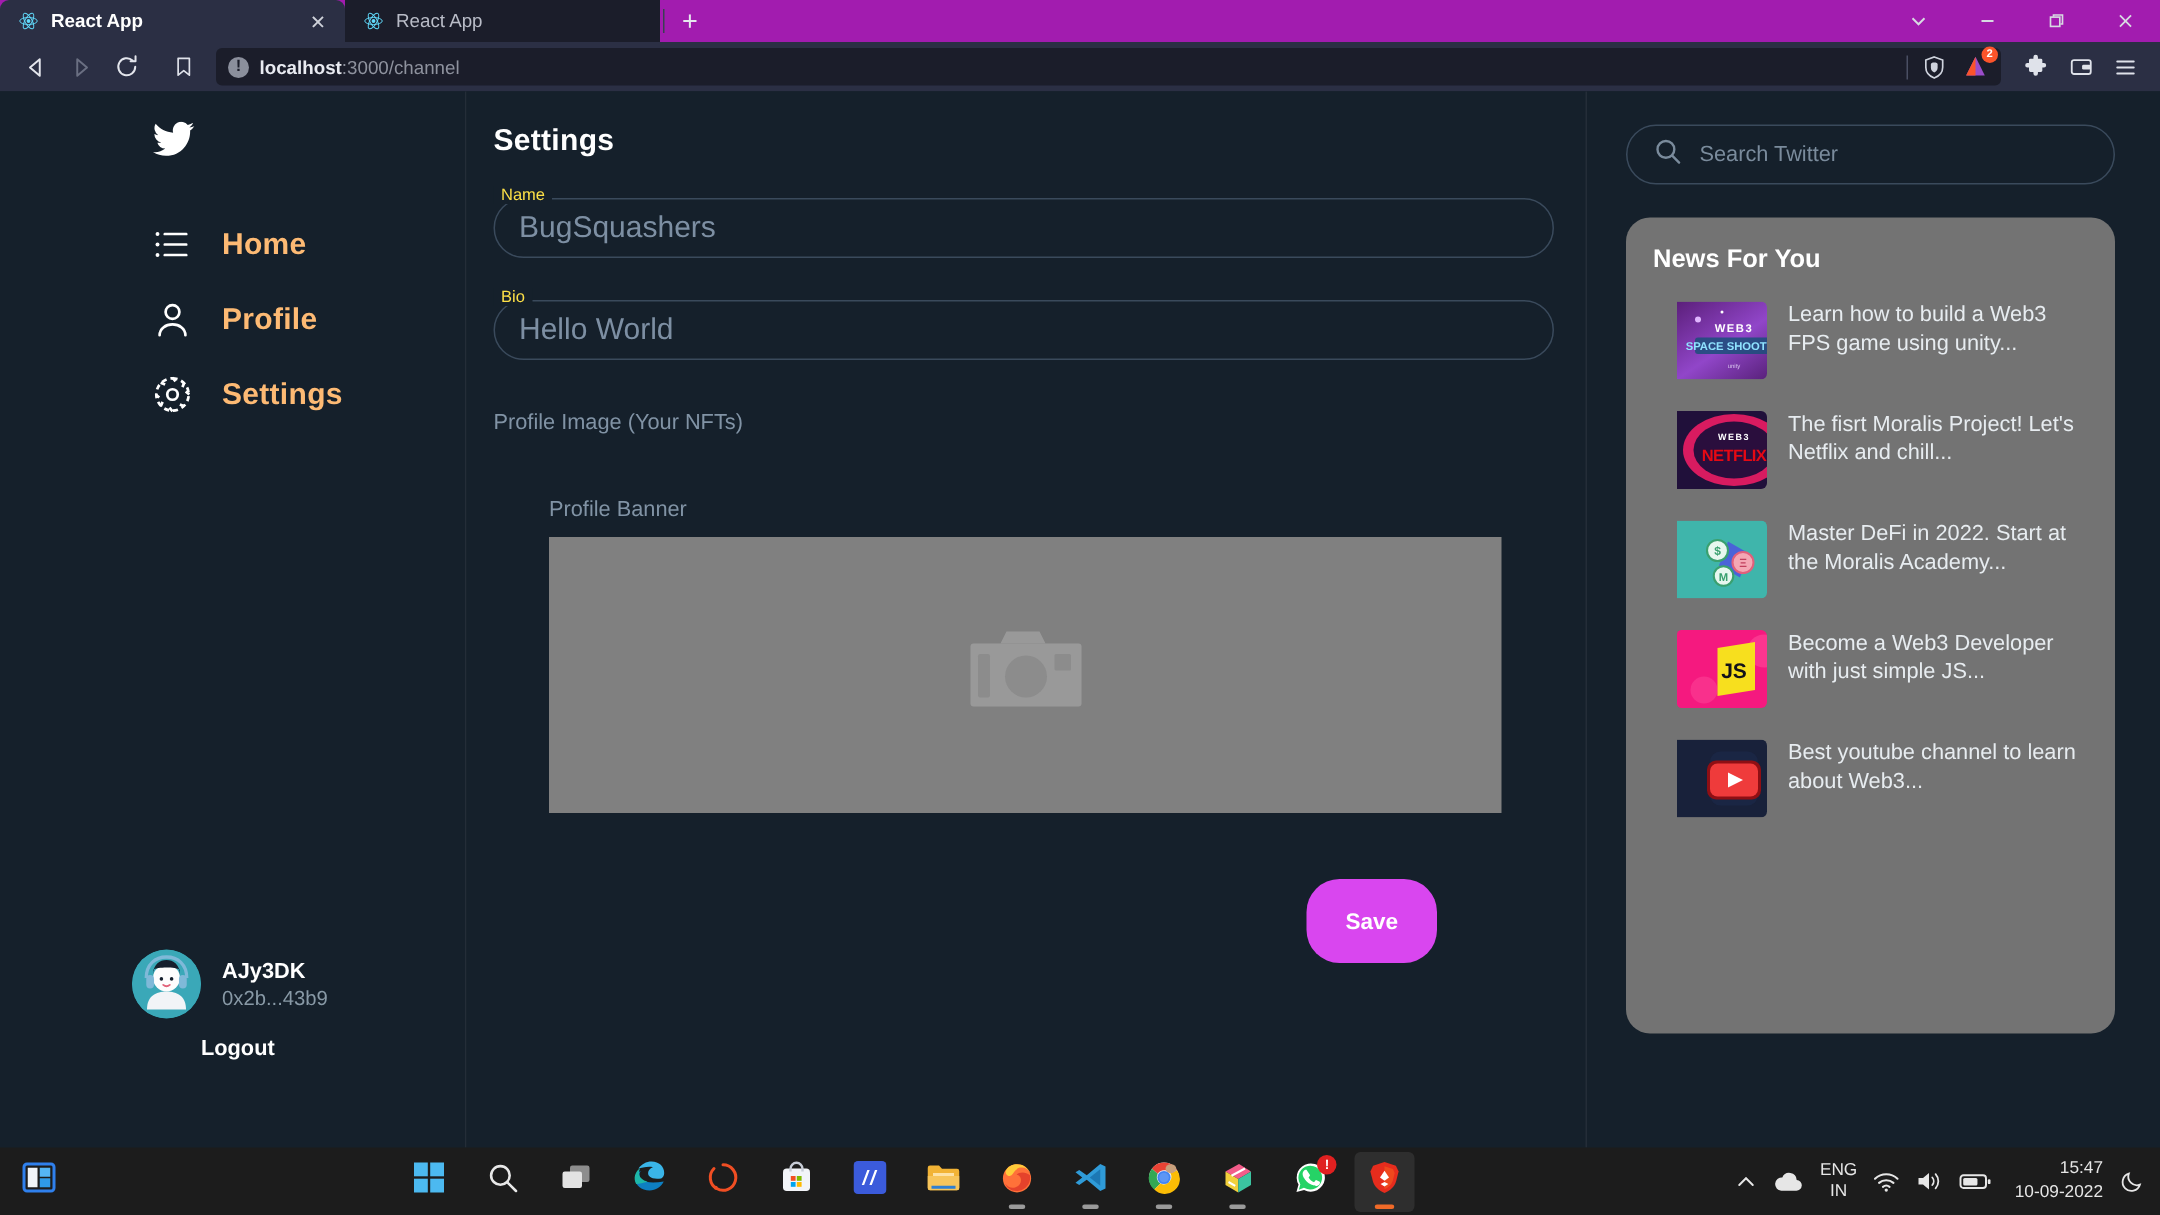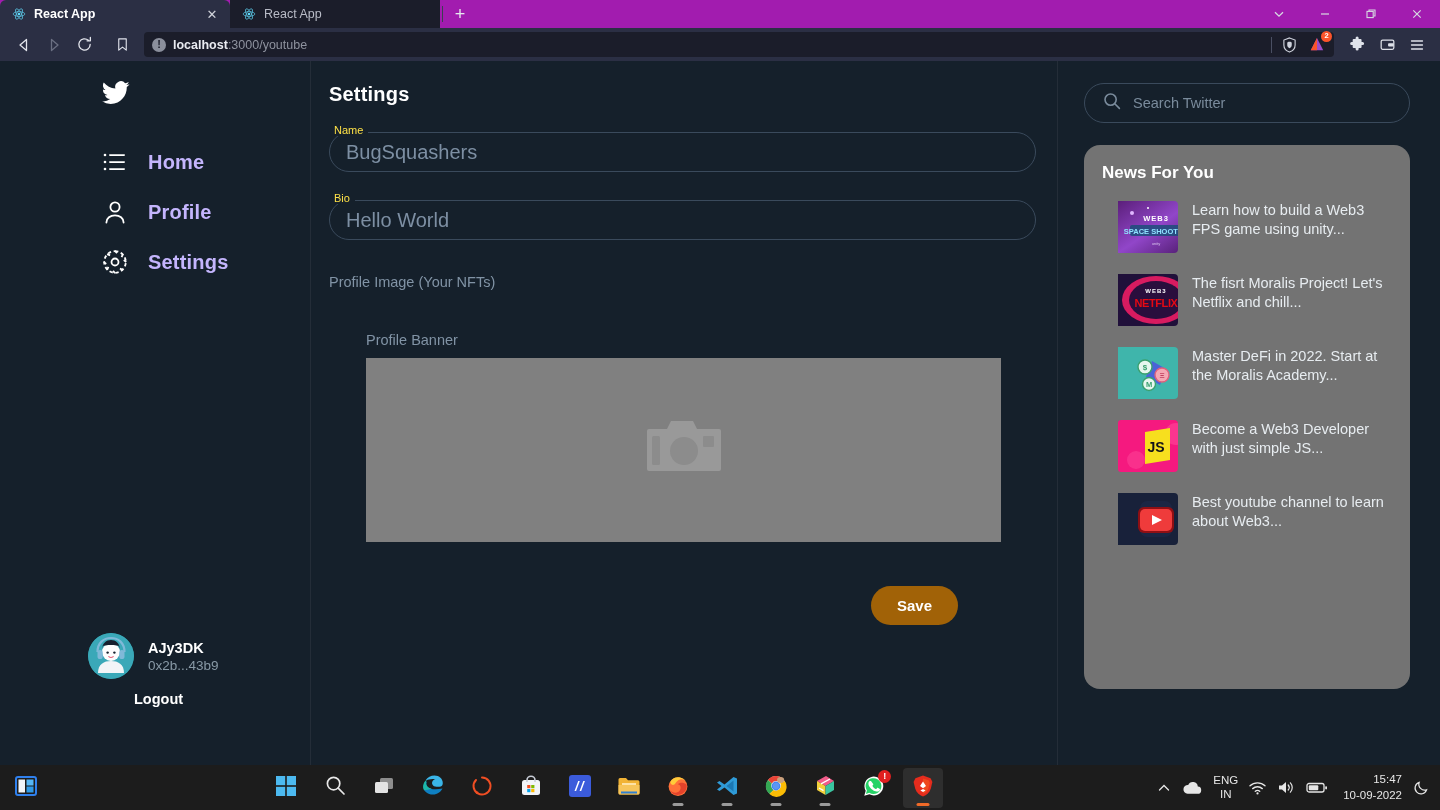--- a/index.html
+++ b/index.html
@@ -83,21 +83,21 @@
   
   .sidebar {
     width: 311px; flex: 0 0 311px; background:#15202b;
     display:flex; flex-direction:column; padding: 20px 0 0 0;
     position:relative;
   }
   .sidebar::after{content:"";position:absolute;right:0;top:0;bottom:0;width:1px;background:#242d38;}
   .tw-logo { padding-left: 102px; margin-bottom: 28px; }
   .nav-item {
     display:flex; align-items:center; gap:20px; padding: 12px 0 12px 102px;
-    cursor:pointer; color:#c4b5fd;
+    cursor:pointer; color:#fdba74;
   }
   .nav-item .nav-label { font-size: 20px; font-weight: 600; letter-spacing:.2px;}
   .nav-icon { width:26px; height:26px; flex:0 0 26px; display:flex; align-items:center; justify-content:center;}
   .sidebar-spacer { flex:1; }
   .profile-box { padding: 0 0 58px 88px; }
   .profile-row { display:flex; align-items:center; gap:14px; }
   .avatar {
     width:46px;height:46px;border-radius:50%;overflow:hidden;flex:0 0 46px;
     background:#2d9ba8; position:relative;
   }
@@ -128,22 +128,22 @@
 
   .sec-label { font-size: 14.5px; color:#8193a5; margin-bottom: 6px; }
   .nft-section { margin-top: 34px; height: 40px; }
   .banner-section { margin-top: 18px; margin-left: 37px; }
   .banner-box {
     width: 635px; height: 184px; background:#808080; margin-top: 10px;
     display:flex; align-items:center; justify-content:center;
   }
   .save-row { display:flex; justify-content:flex-end; margin-top: 44px; padding-right: 78px;}
   .save-btn {
-    background:#a16207; color:#fff; border:none; border-radius: 22px;
-    padding: 0 26px; height: 39px; font-size: 15px; font-weight: bold;
+    background:#d946ef; color:#fff; border:none; border-radius: 22px;
+    padding: 0 26px; height: 56px; font-size: 15px; font-weight: bold;
     font-family:"Liberation Sans", sans-serif; cursor:pointer;
   }
 
   
   .right { flex:1; padding: 22px 30px 0 26px; background:#15202b;}
   .search-box {
     height: 40px; border:1px solid #3a4a5c; border-radius: 22px;
     display:flex; align-items:center; gap:12px; padding: 0 18px;
   }
   .search-ph { font-size: 14.5px; color:#7a8b9c;}
@@ -264,21 +264,21 @@
         </svg>
       </div>
       <div class="bookmark-ico">
         <svg width="15" height="15" viewBox="0 0 16 16">
             <path d="M4 2 H12 V14 L8 10.8 L4 14 Z" fill="none" stroke="#dfe2ea" stroke-width="1.2" stroke-linejoin="round"></path>
           </svg>
       </div>
 
       <div class="urlbar">
         <span class="url-warn">!</span>
-        <span class="url-text"><b>localhost</b><span>:3000/youtube</span></span>
+        <span class="url-text"><b>localhost</b><span>:3000/channel</span></span>
         <span class="url-right">
           <span class="vsep"></span>
           <span class="shield-ico">
             <svg width="15" height="16" viewBox="0 0 16 17">
               <path d="M8 1 L14 3.2 V8.4 C14 12 11.3 14.8 8 16 C4.7 14.8 2 12 2 8.4 V3.2 Z" fill="none" stroke="#cfd3dd" stroke-width="1.2"></path>
               <path d="M5.6 6.4 C5.6 5.4 6.6 5 8 5 C9.4 5 10.4 5.4 10.4 6.4 L10.4 8.6 C10.4 10.4 9.2 11.4 8 12 C6.8 11.4 5.6 10.4 5.6 8.6 Z" fill="#cfd3dd"></path>
             </svg>
           </span>
           <span class="brave-ico">
             <svg width="18" height="16" viewBox="0 0 20 18">

